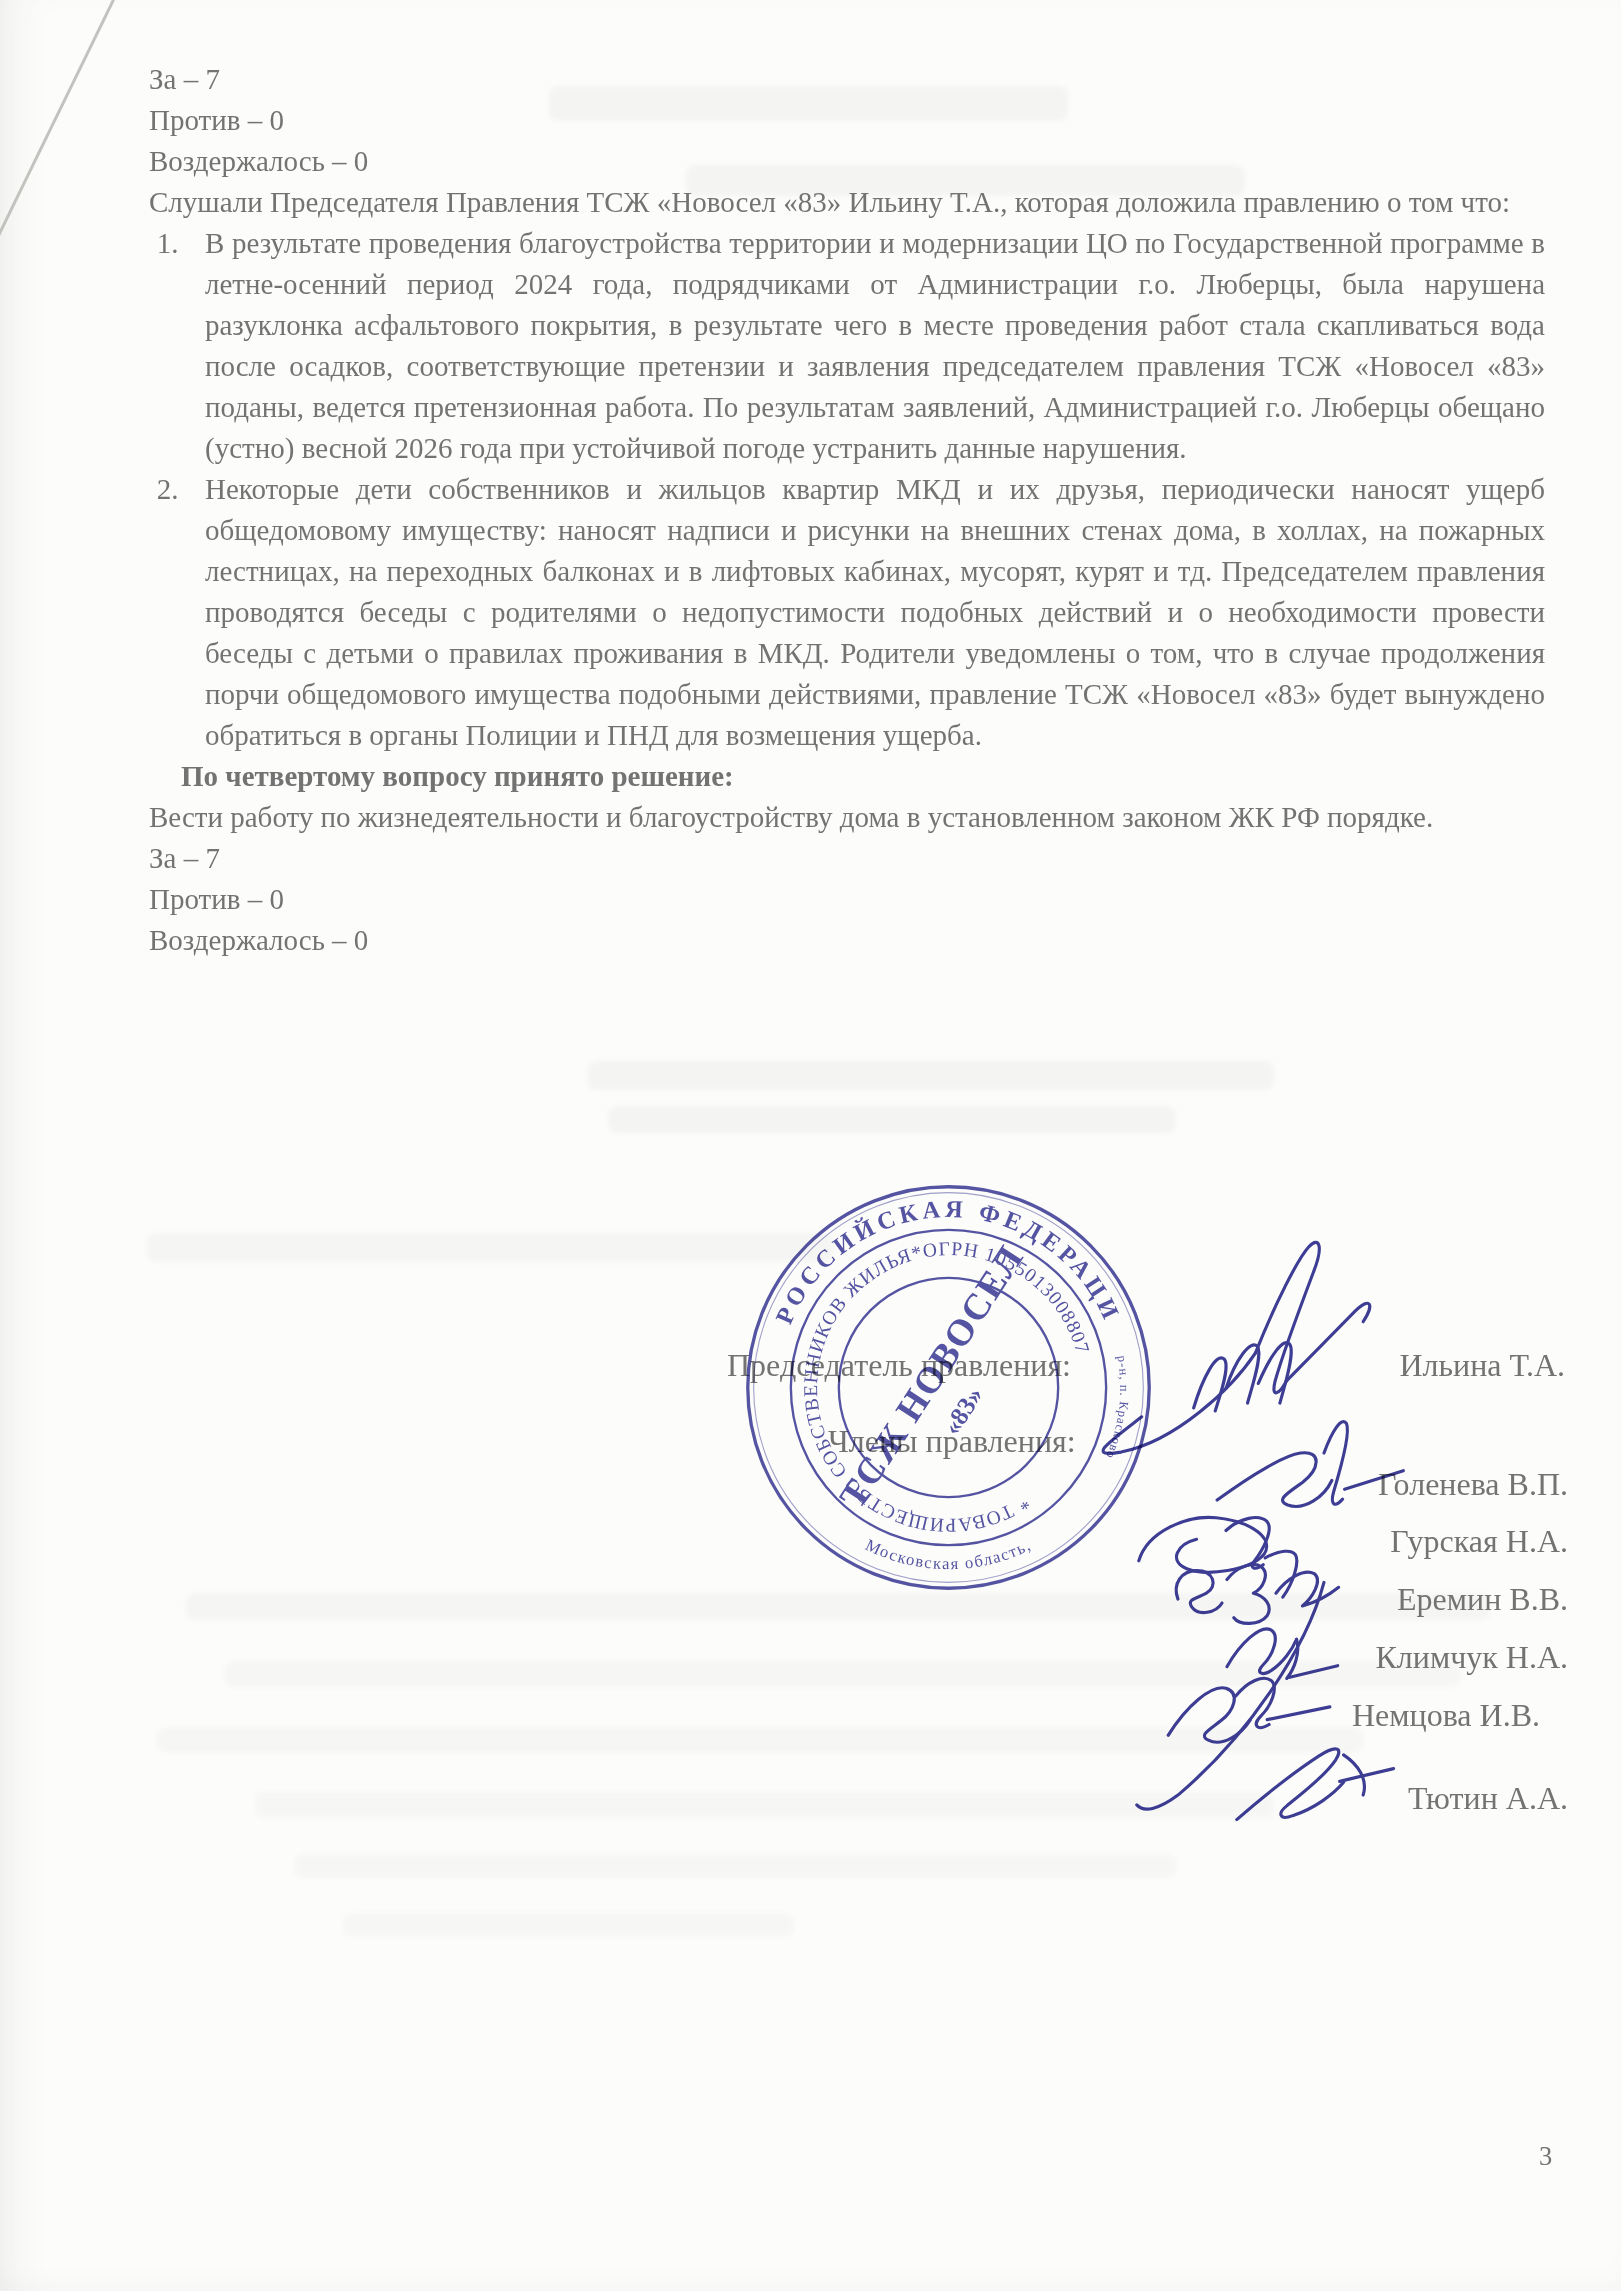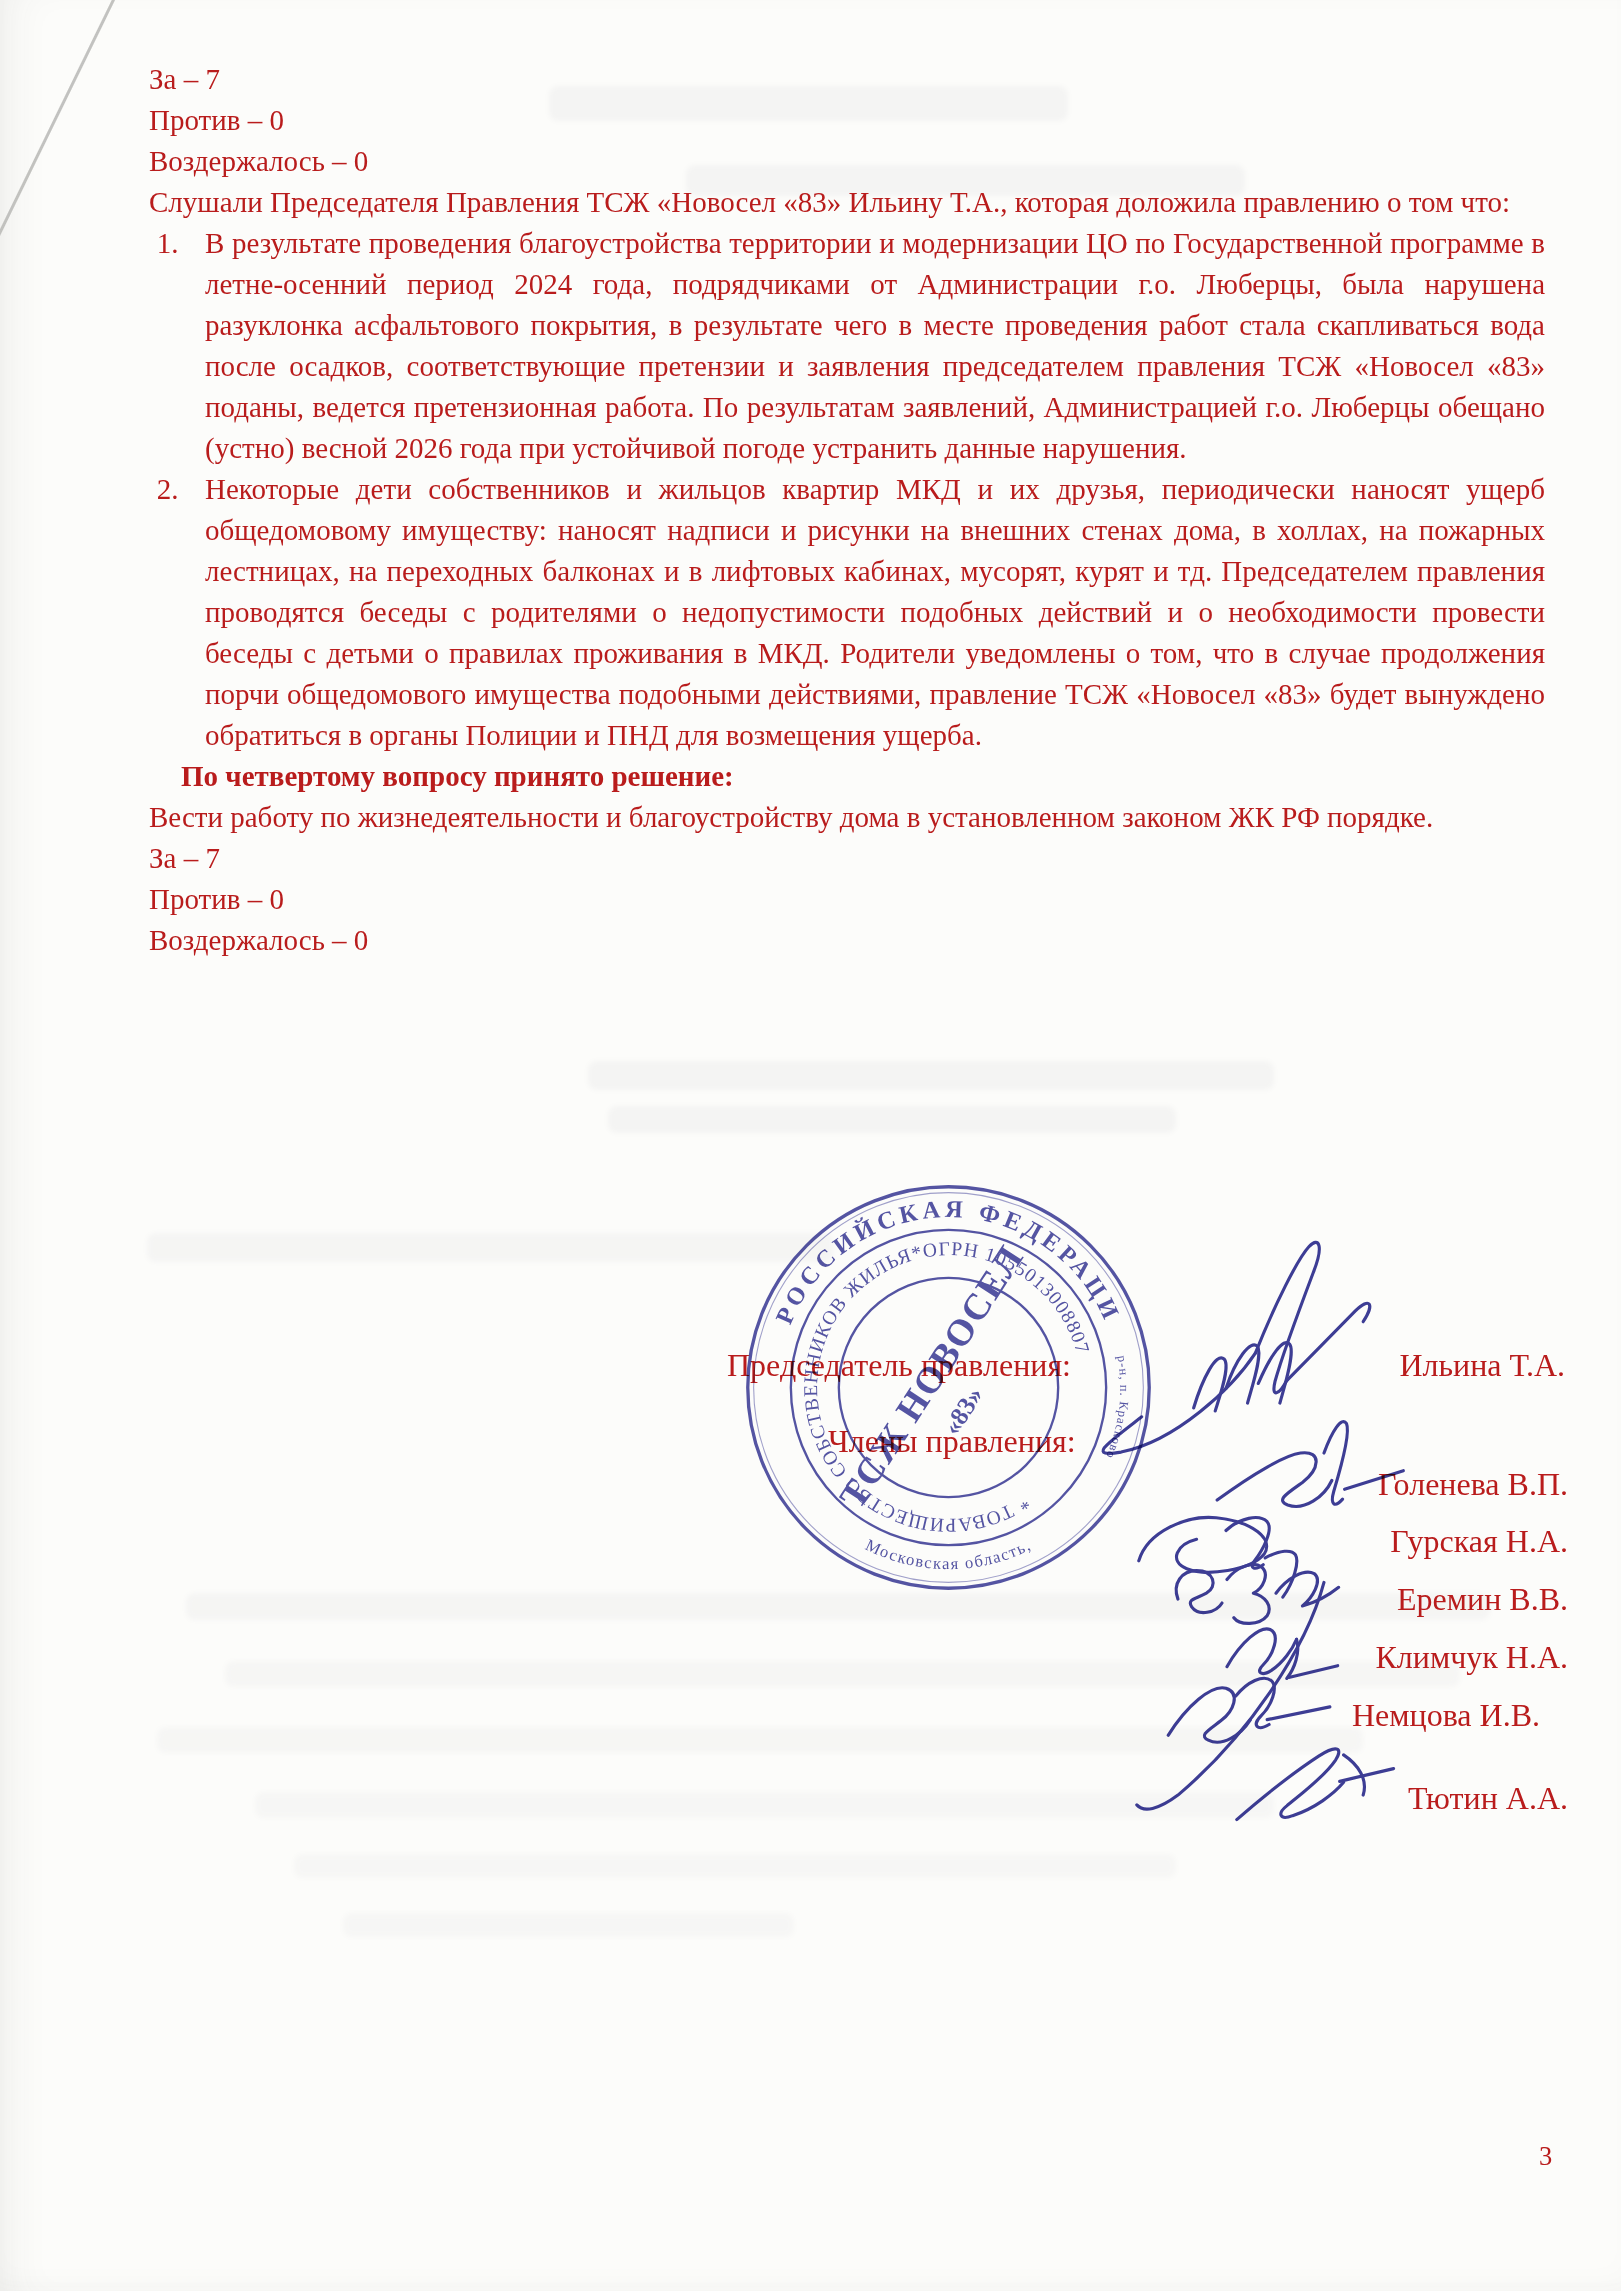--- a/index.html
+++ b/index.html
@@ -2,21 +2,21 @@
 <html lang="ru"><head>
 <meta charset="utf-8">
 <style>
   html,body{margin:0;padding:0;background:#e8e8e6;}
   .page{
     position:relative;
     width:1621px;height:2292px;
     background:#fcfcfa;
     overflow:hidden;
     font-family:"Liberation Serif","DejaVu Serif",serif;
-    color:#b91c1c;
+    color:#737373;
     box-shadow:inset 33px 0 49px -33px rgba(60,60,60,.10), inset 0 -19.6px 39px -23.5px rgba(60,60,60,.05);
   }
   
   .scan-line{
     position:absolute;height:2.9px;background:#b9b9b6;opacity:.85;
     transform-origin:0 0;filter:blur(0.6px);border-radius:2px;
   }
   .scan-line.l1{left:118px;top:-5.9px;width:328px;transform:rotate(116deg);}
   .ghost{
     position:absolute;background:#7d7d8a;opacity:.06;filter:blur(2.9px);border-radius:8.8px;

